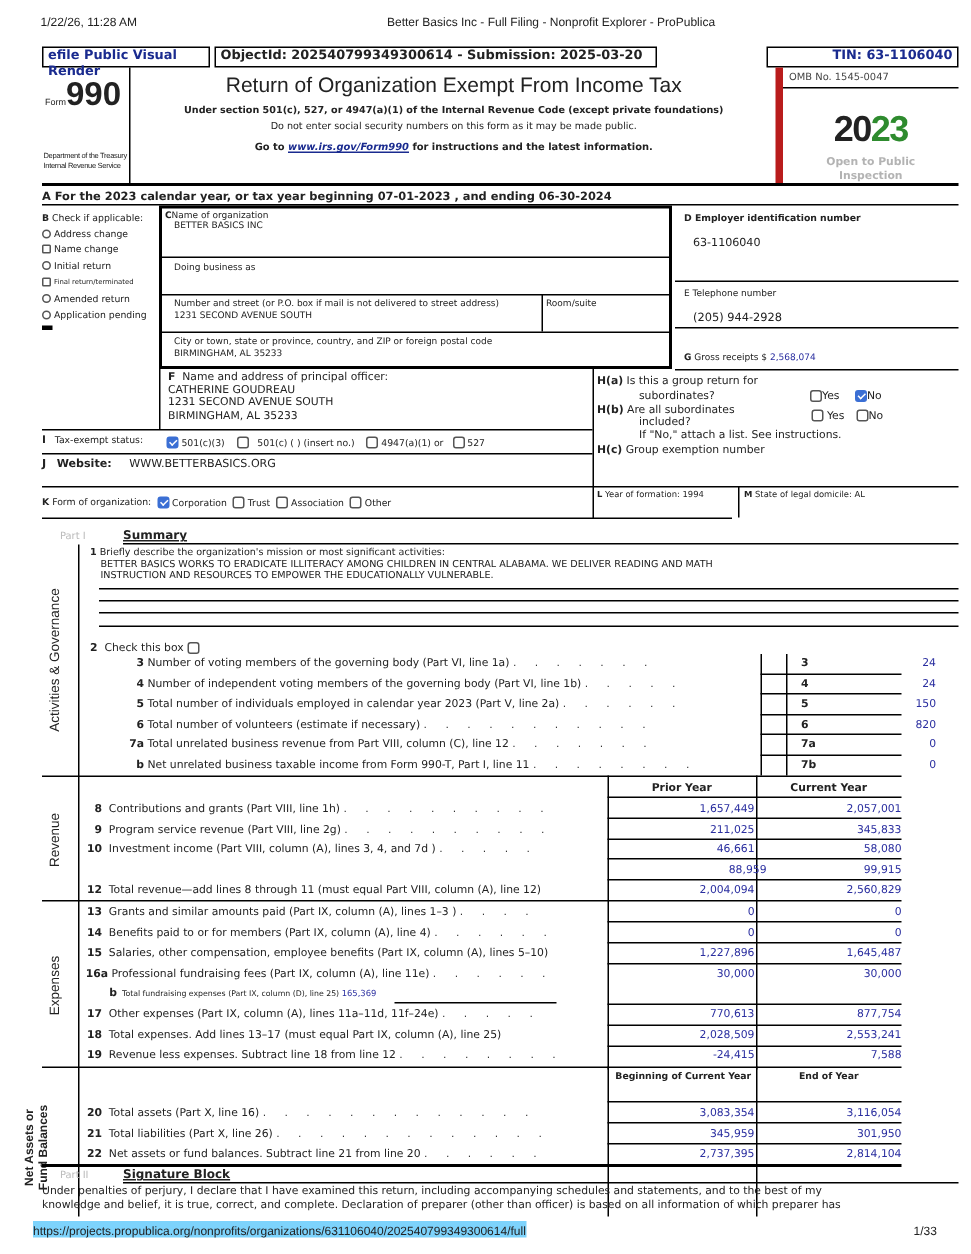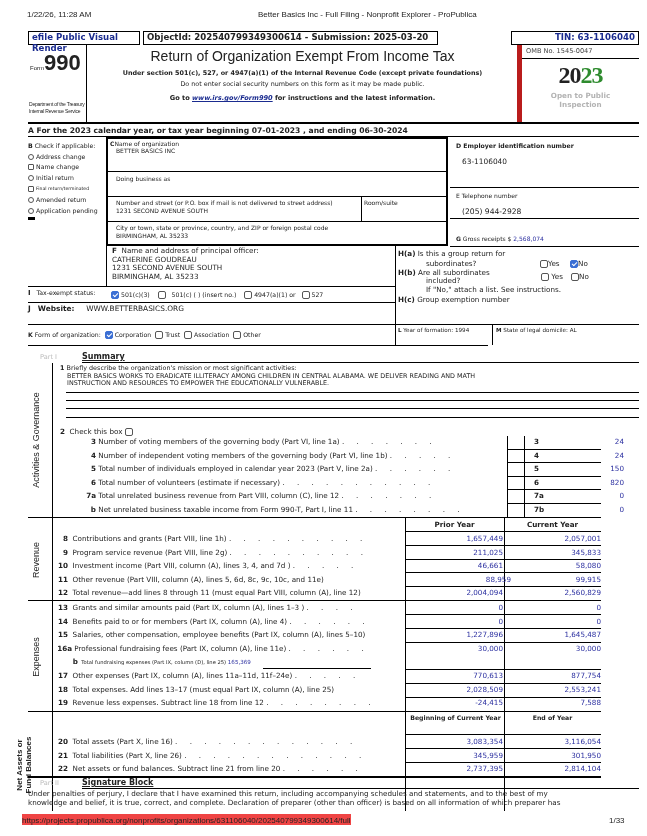--- a/index.html
+++ b/index.html
@@ -58,21 +58,21 @@
   <div class="abs" style="left:60px;top:3px;width:429px;text-align:center;">
     <div style="font-family:'Liberation Sans',sans-serif;font-size:14px;">Return of Organization Exempt From Income Tax</div>
     <div style="font-size:6.4px;font-weight:bold;margin-top:5px;">Under section 501(c), 527, or 4947(a)(1) of the Internal Revenue Code (except private foundations)</div>
     <div style="font-size:6.4px;margin-top:3px;">Do not enter social security numbers on this form as it may be made public.</div>
     <div style="font-size:6.6px;font-weight:bold;margin-top:6px;">
       <span>Go to </span><a style="color:#1a2b8f;font-style:italic;text-decoration:underline;">www.irs.gov/Form990</a><span> for instructions and the latest information.</span>
     </div>
   </div>
   <div class="abs form-right">
     <div style="font-size:6.6px;padding:2px 4px;border-bottom:1px solid #000;height:14px;color:#444;">OMB No. 1545-0047</div>
-    <div style="text-align:center;font-family:Liberation Serif, serif;font-size:24px;font-weight:bold;margin-top:3px;letter-spacing:-1px;"><span>20</span><span style="color:#2e8b2e;">23</span></div>
+    <div style="text-align:center;font-family:Liberation Sans, sans-serif;font-size:24px;font-weight:bold;margin-top:14px;letter-spacing:-1px;"><span>20</span><span style="color:#2e8b2e;">23</span></div>
     <div style="text-align:center;font-size:7.2px;color:#b3b3b3;font-weight:bold;line-height:9px;margin-top:2px;">
       <div>Open to Public</div>
         <div>Inspection</div>
     </div>
   </div>
 </div>
 
 <div class="abs" style="left:28px;top:126px;font-size:7.6px;font-weight:bold;white-space:nowrap;">A   For the 2023 calendar year, or tax year beginning 07-01-2023   , and ending 06-30-2024</div>
 <div class="hline" style="left:28px;top:136px;width:611px;"></div>
 
@@ -248,21 +248,20 @@
     <span class="row-text" style="left:0;top:2px;"><b style="width:16px;text-align:right;">9</b>&nbsp; <span>Program service revenue (Part VIII, line 2g)</span> <span class="dots">. . . . . . . . . .</span></span>
     <span class="num-box" style="left:355px;width:96px;top:2px;">211,025</span>
     <span class="num-box" style="left:455px;width:94px;top:2px;">345,833</span>
   </div>
   <div style="position:relative;height:13.6px;">
     <span class="row-text" style="left:0;top:2px;"><b style="width:16px;text-align:right;">10</b>&nbsp; <span>Investment income (Part VIII, column (A), lines 3, 4, and 7d )</span> <span class="dots">. . . . .</span></span>
     <span class="num-box" style="left:355px;width:96px;top:2px;">46,661</span>
     <span class="num-box" style="left:455px;width:94px;top:2px;">58,080</span>
   </div>
   <div style="position:relative;height:13.6px;">
-    <span class="row-text" style="left:0;top:2px;"><b style="width:16px;text-align:right;">11</b>&nbsp; <span>Other revenue (Part VIII, column (A), lines 5, 6d, 8c, 9c, 10c, and 11e)</span></span>
     <span class="num-box" style="left:355px;width:104px;top:2px;">88,959</span>
     <span class="num-box" style="left:455px;width:94px;top:2px;">99,915</span>
   </div>
   <div style="position:relative;height:13.6px;">
     <span class="row-text" style="left:0;top:2px;"><b style="width:16px;text-align:right;">12</b>&nbsp; <span>Total revenue—add lines 8 through 11 (must equal Part VIII, column (A), line 12)</span></span>
     <span class="num-box" style="left:355px;width:96px;top:2px;">2,004,094</span>
     <span class="num-box" style="left:455px;width:94px;top:2px;">2,560,829</span>
   </div>
 </div>
 <div class="hline" style="left:405px;top:545px;width:196px;"></div>
@@ -348,14 +347,14 @@
 <div class="abs" style="left:28px;top:776px;width:573px;height:2px;background:#000;"></div>
 
 <div class="abs" style="left:40px;top:779px;font-size:6.6px;color:#bbb;">Part II</div>
 <div class="abs" style="left:82px;top:778px;font-size:8px;font-weight:bold;text-decoration:underline;">Signature Block</div>
 <div class="hline" style="left:82px;top:788px;width:557px;"></div>
 <div class="abs" style="left:28px;top:789px;font-size:7.2px;line-height:9px;white-space:nowrap;">
   <div>Under penalties of perjury, I declare that I have examined this return, including accompanying schedules and statements, and to the best of my</div>
   <div>knowledge and belief, it is true, correct, and complete. Declaration of preparer (other than officer) is based on all information of which preparer has</div>
 </div>
 
-<div class="abs browser-hdr" style="left:22px;top:814px;background:#ef4444;padding-top:2px;">https://projects.propublica.org/nonprofits/organizations/631106040/202540799349300614/full</div>
+<div class="abs browser-hdr" style="left:22px;top:814px;background:#7dd3fc;padding-top:2px;">https://projects.propublica.org/nonprofits/organizations/631106040/202540799349300614/full</div>
 <div class="abs browser-hdr" style="left:609px;top:816px;">1/33</div>
 
 </body></html>

